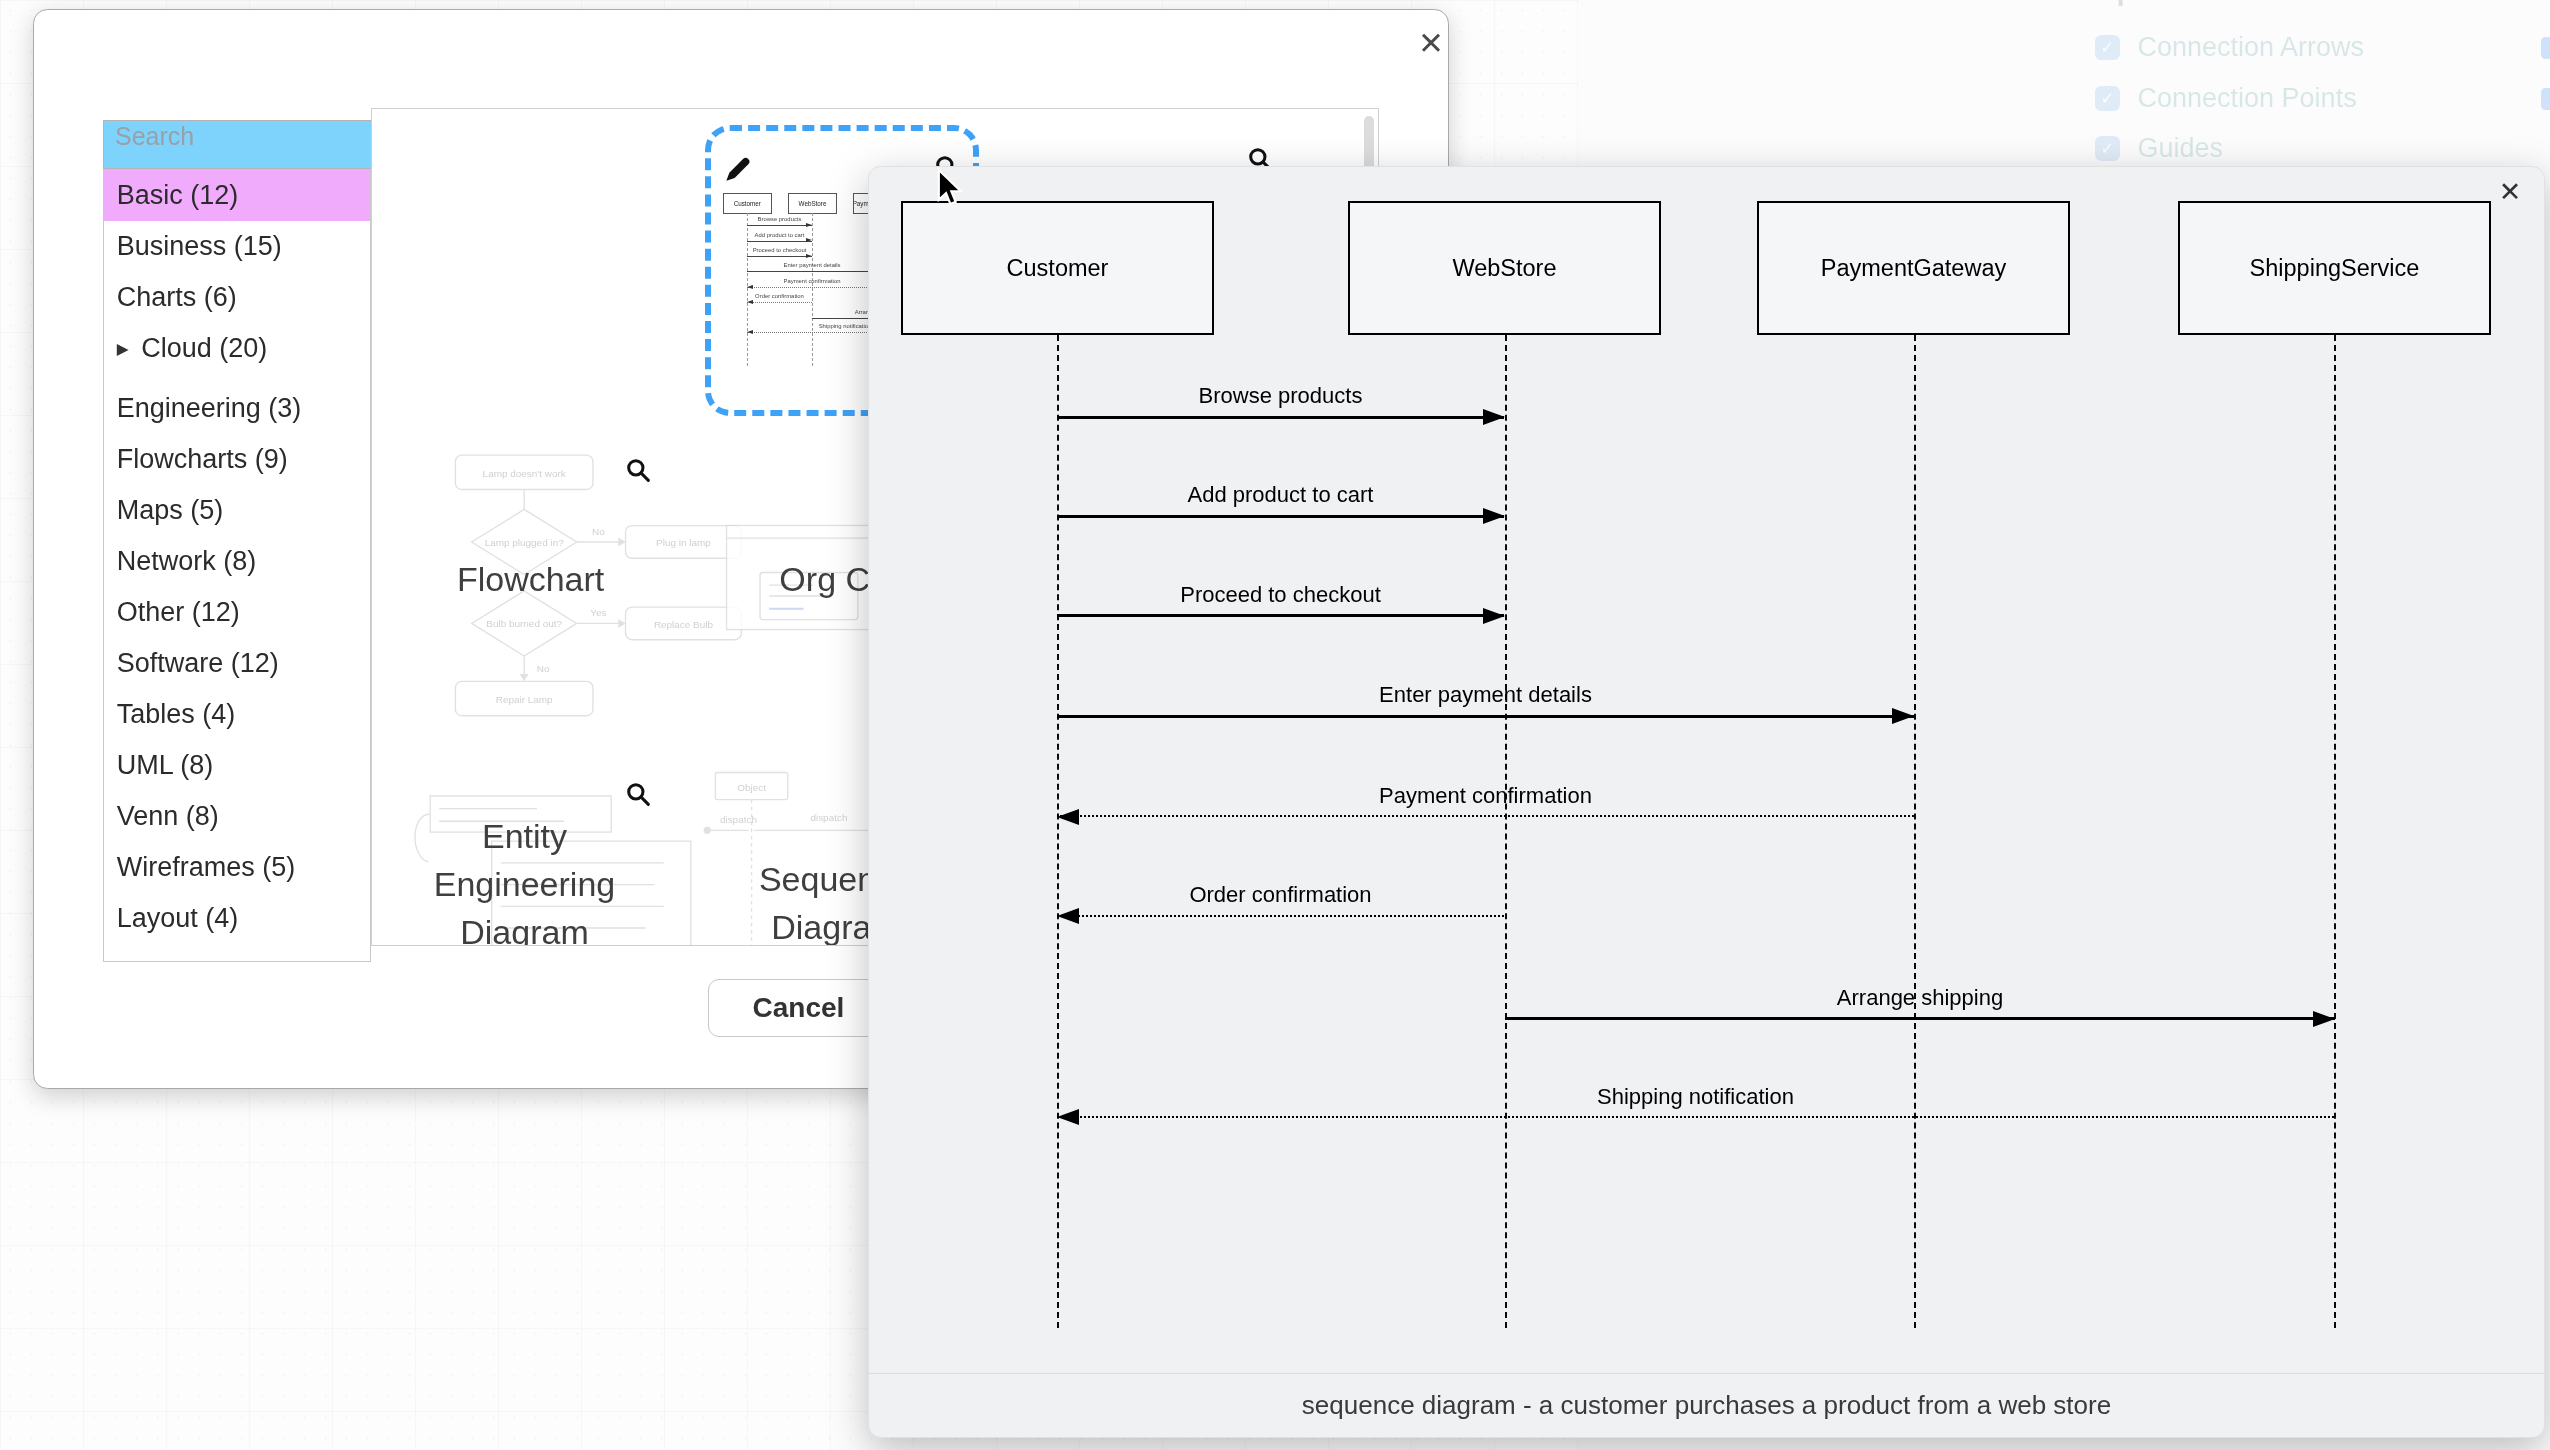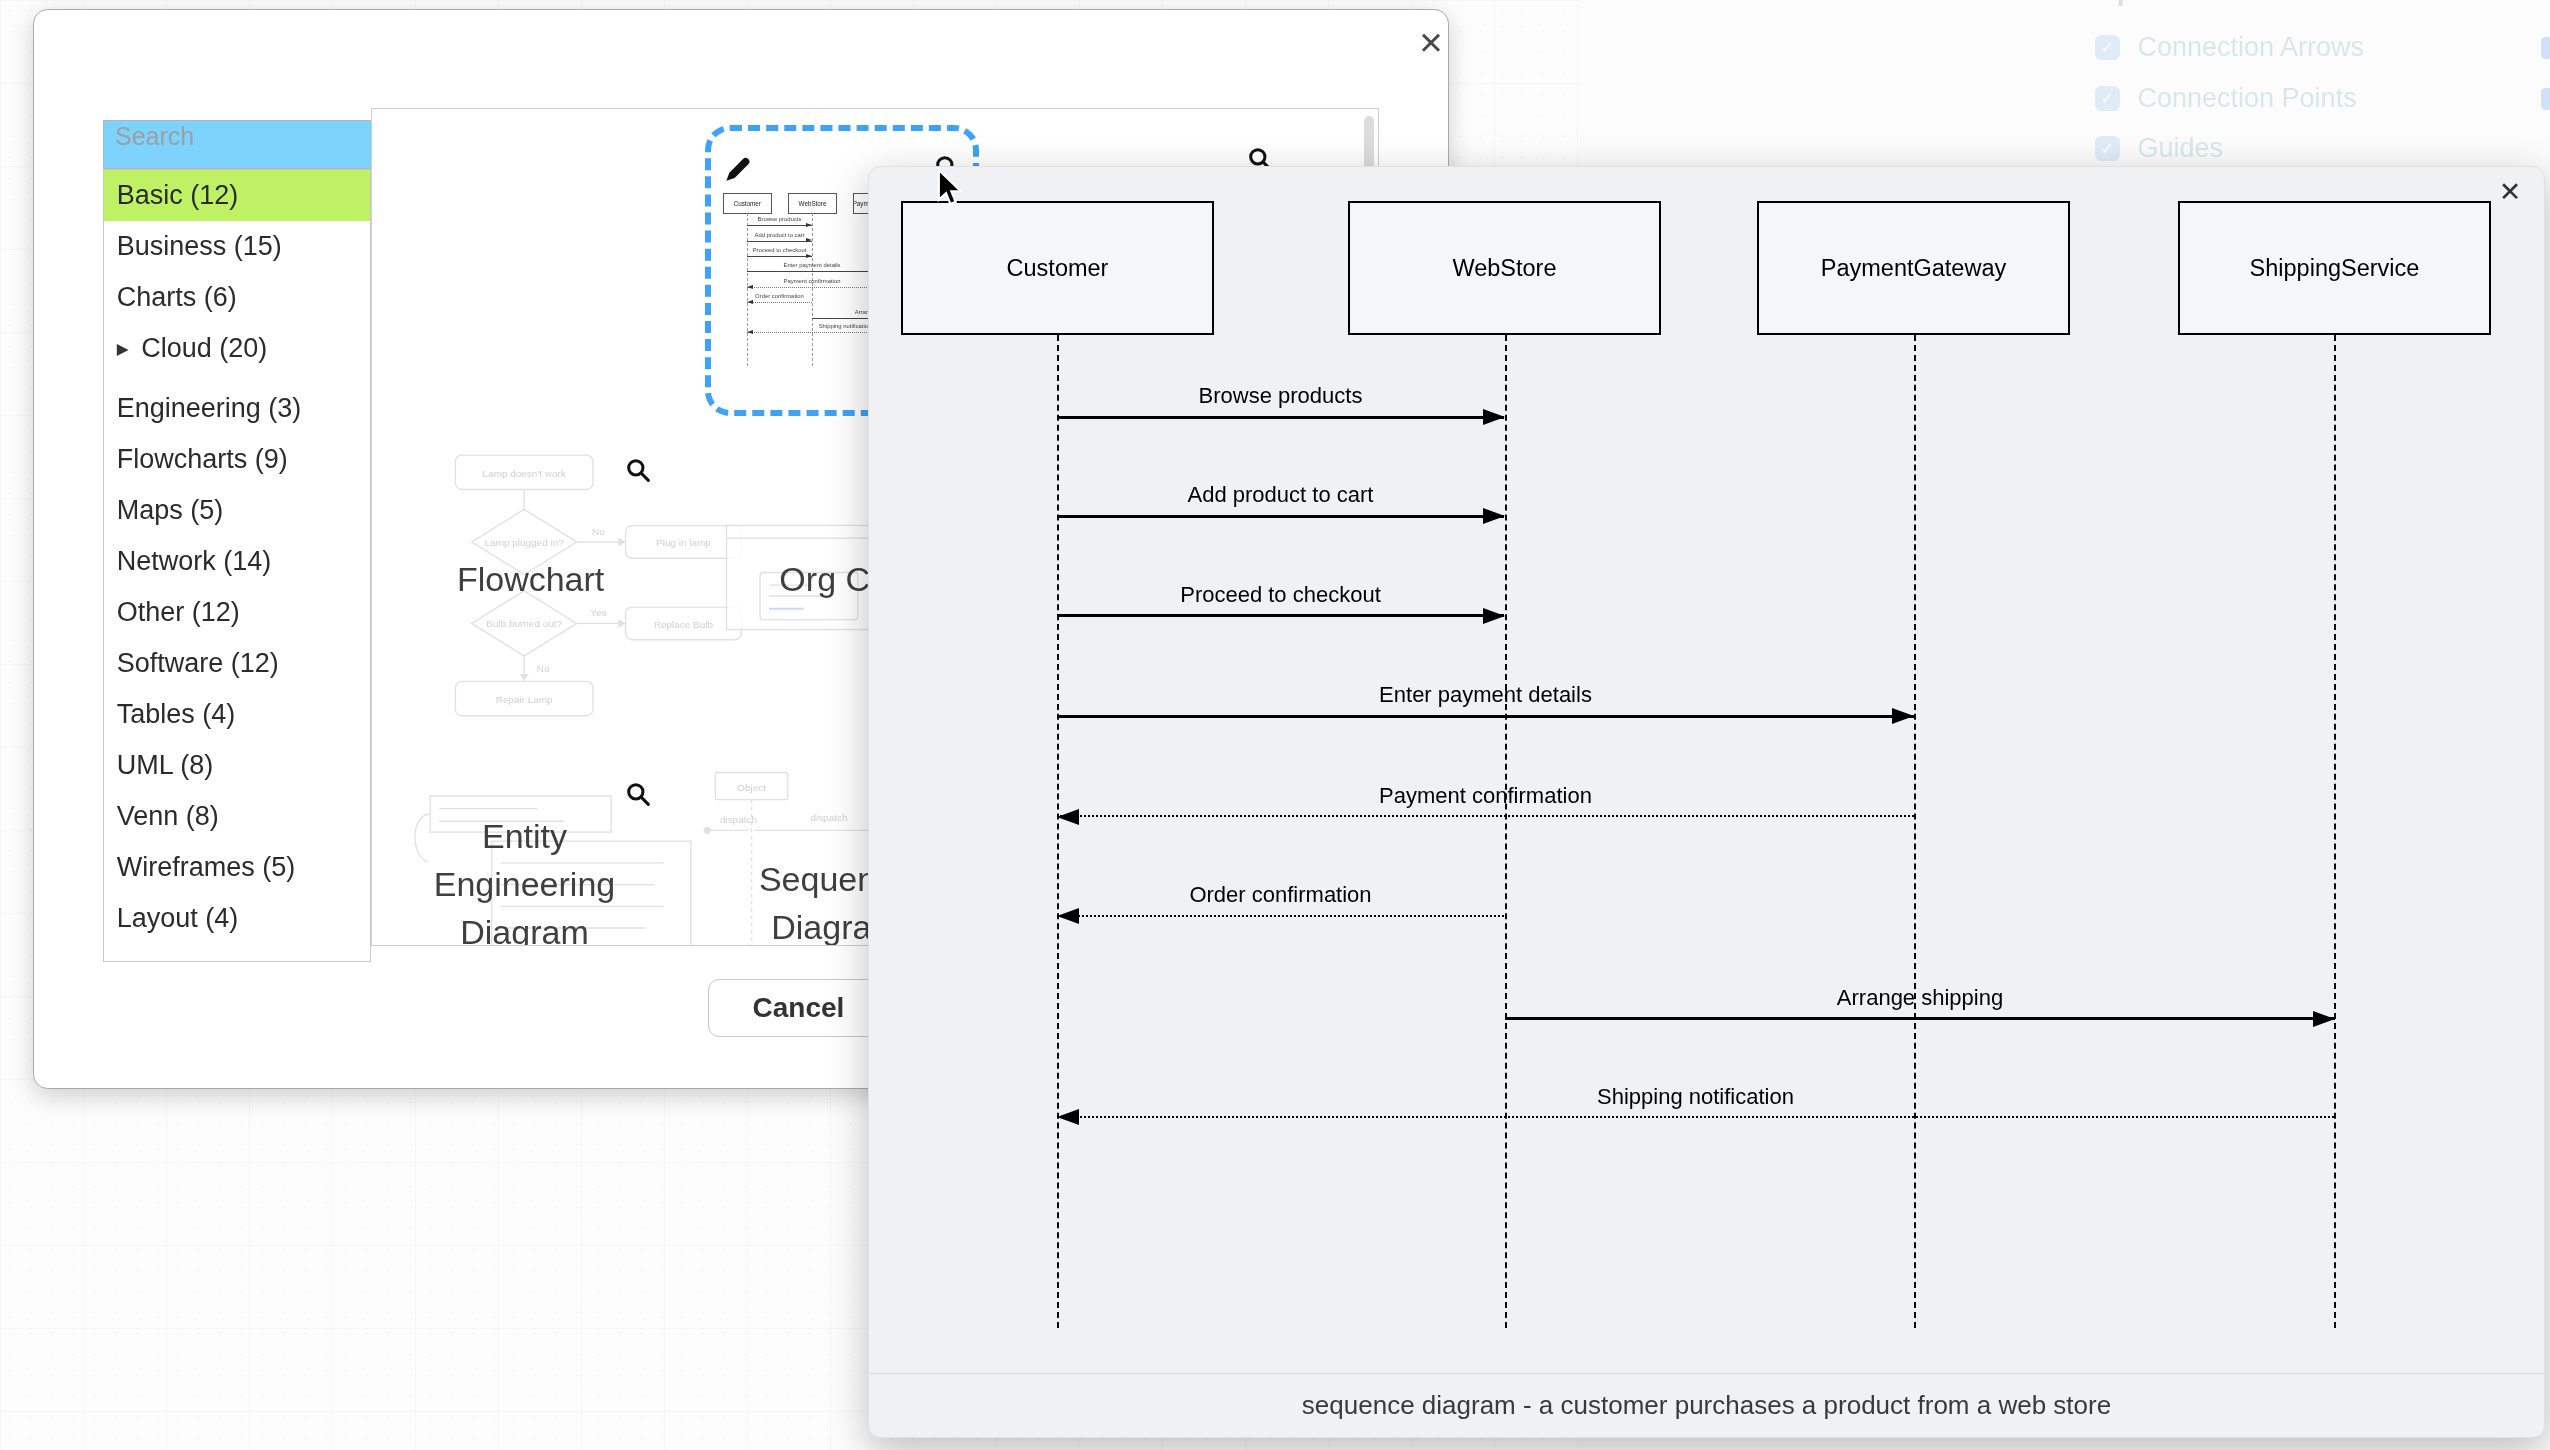--- a/index.html
+++ b/index.html
@@ -31,21 +31,21 @@
     font-size:31px;color:#4a4a4a;cursor:pointer;}
   .search-wrap{position:absolute;left:69px;top:110px;width:304px;height:49px;border:1.4px solid #b4b4b4;
     display:flex;align-items:flex-start;padding:0 9px;background:#7dd3fc;}
   .search-wrap input{flex:1;border:none;outline:none;font-size:25px;color:#333;min-width:0;background:transparent;}
   .search-wrap input::placeholder{color:#9aa0a6;}
   .search-ico{flex:0 0 auto;margin-left:5.4px;}
 
   .cat-list{position:absolute;left:69px;top:159px;width:268px;height:793px;border:0.9px solid #c9c9c9;
     background:#fff;overflow:hidden;}
   .cat-item{height:51px;display:flex;align-items:center;padding-left:12.7px;font-size:27px;color:#2b2b2b;cursor:pointer;}
-  .cat-item.selected{background:#bef264;}
+  .cat-item.selected{background:#f0abfc;}
   .cat-item.gap{margin-top:9px;}
   .cat-caret{font-size:15.4px;color:#333;margin-right:12.7px;}
 
   .tpl-panel{position:absolute;left:337px;top:98px;width:1008px;height:838px;border:0.9px solid #cfcfcf;
     background:#fff;overflow:hidden;}
   .tpl-scrollbar{position:absolute;left:992px;top:7.2px;width:10px;height:172px;border-radius:5.4px;background:#dcdcdc;}
 
   .tpl-label{position:absolute;text-align:center;font-size:34px;line-height:48px;color:#3f3f3f;}
   .sel-cell{position:absolute;left:333px;top:16.3px;width:274px;height:291px;border:6.3px dashed #3ea2f7;
     border-radius:25px;overflow:hidden;cursor:pointer;}
@@ -148,21 +148,21 @@
       <div class="cat-item gap">
           <span>Engineering (3)</span>
         </div>
       <div class="cat-item">
           <span>Flowcharts (9)</span>
         </div>
       <div class="cat-item">
           <span>Maps (5)</span>
         </div>
       <div class="cat-item">
-          <span>Network (14)</span>
+          <span>Network (8)</span>
         </div>
       <div class="cat-item">
           <span>Other (12)</span>
         </div>
       <div class="cat-item">
           <span>Software (12)</span>
         </div>
       <div class="cat-item">
           <span>Tables (4)</span>
         </div>

